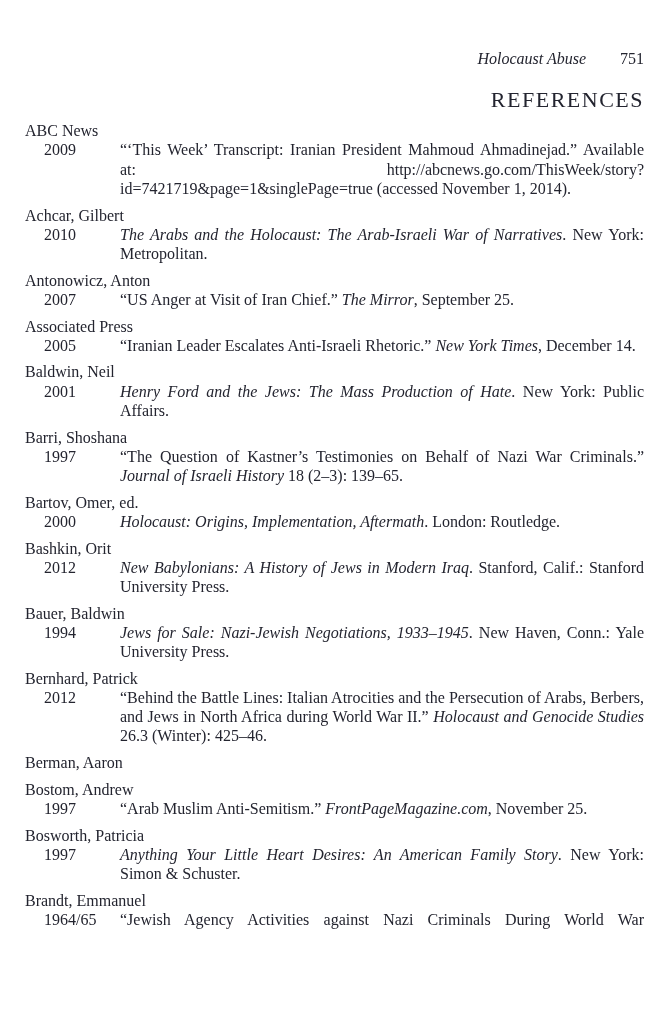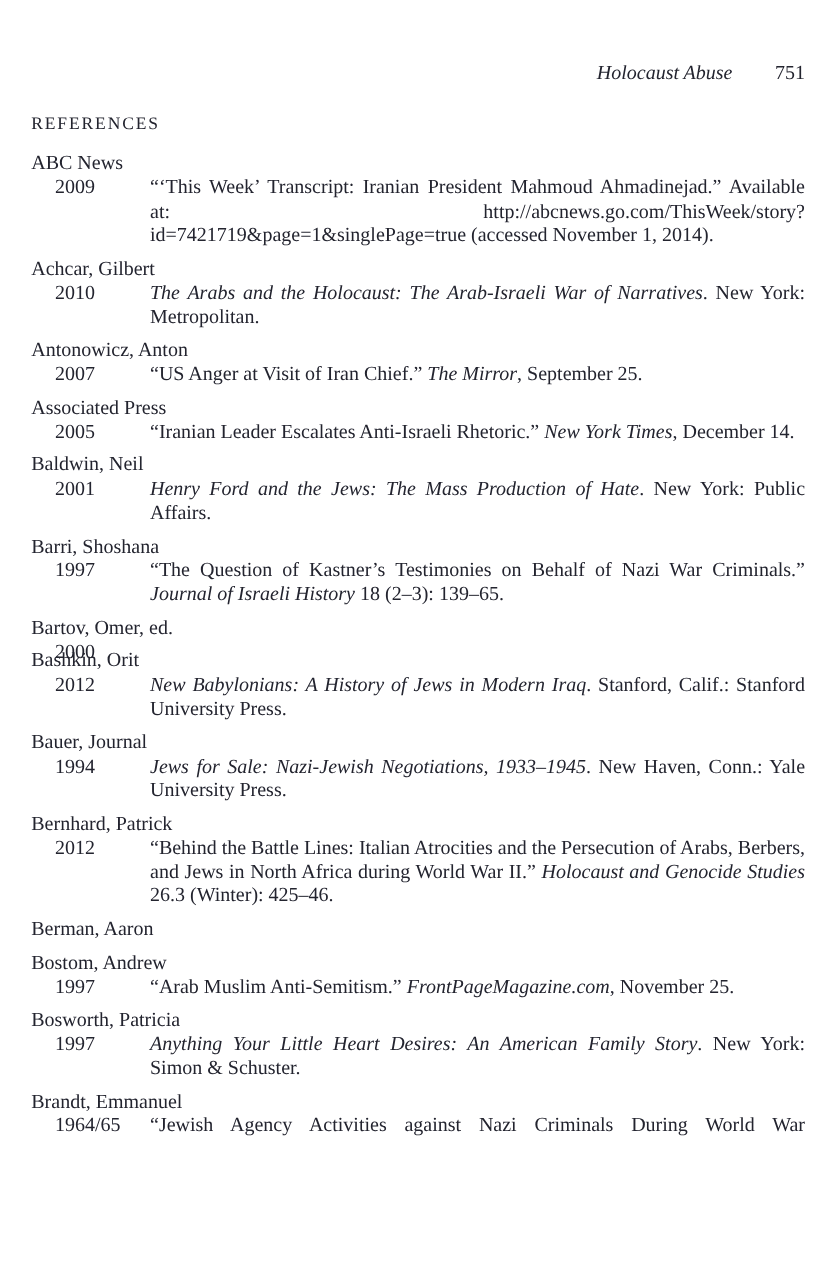--- a/index.html
+++ b/index.html
@@ -28,24 +28,24 @@
     white-space: nowrap;
   }
   .rh-title {
     font-style: italic;
   }
   .rh-page {
     font-style: normal;
     margin-left: 34px;
   }
   .refs-heading {
-    font-size: 14px;
+    font-size: 22px;
     font-weight: normal;
     letter-spacing: 1.5px;
-    text-align: left;
+    text-align: right;
     line-height: 22px;
     margin: 21px 0 10px 0;
   }
   .ref-list {
     margin: 0;
   }
   .entry {
     margin: 0 0 7.5px 0;
   }
   .author {
@@ -124,31 +124,32 @@
         <div class="author">Barri, Shoshana</div>
         <div class="body">
           <span class="year">1997</span>
           <div class="citation"><span class="rm">“The Question of Kastner’s Testimonies on Behalf of Nazi War Criminals.” </span><span class="it">Journal of Israeli History</span><span class="rm"> 18 (2–3): 139–65.</span></div>
         </div>
       </div>
       <div class="entry">
         <div class="author">Bartov, Omer, ed.</div>
         <div class="body">
           <span class="year">2000</span>
+          <div class="citation"><span class="it">Holocaust: Origins, Implementation, Aftermath</span><span class="rm">. London: Routledge.</span></div>
         </div>
       </div>
       <div class="entry">
         <div class="author">Bashkin, Orit</div>
         <div class="body">
           <span class="year">2012</span>
           <div class="citation"><span class="it">New Babylonians: A History of Jews in Modern Iraq</span><span class="rm">. Stanford, Calif.: Stanford University Press.</span></div>
         </div>
       </div>
       <div class="entry">
-        <div class="author">Bauer, Journal</div>
+        <div class="author">Bauer, Baldwin</div>
         <div class="body">
           <span class="year">1994</span>
           <div class="citation"><span class="it">Jews for Sale: Nazi-Jewish Negotiations, 1933–1945</span><span class="rm">. New Haven, Conn.: Yale University Press.</span></div>
         </div>
       </div>
       <div class="entry">
         <div class="author">Bernhard, Patrick</div>
         <div class="body">
           <span class="year">2012</span>
           <div class="citation"><span class="rm">“Behind the Battle Lines: Italian Atrocities and the Persecution of Arabs, Berbers, and Jews in North Africa during World War II.” </span><span class="it">Holocaust and Genocide Studies</span><span class="rm"> 26.3 (Winter): 425–46.</span></div>

